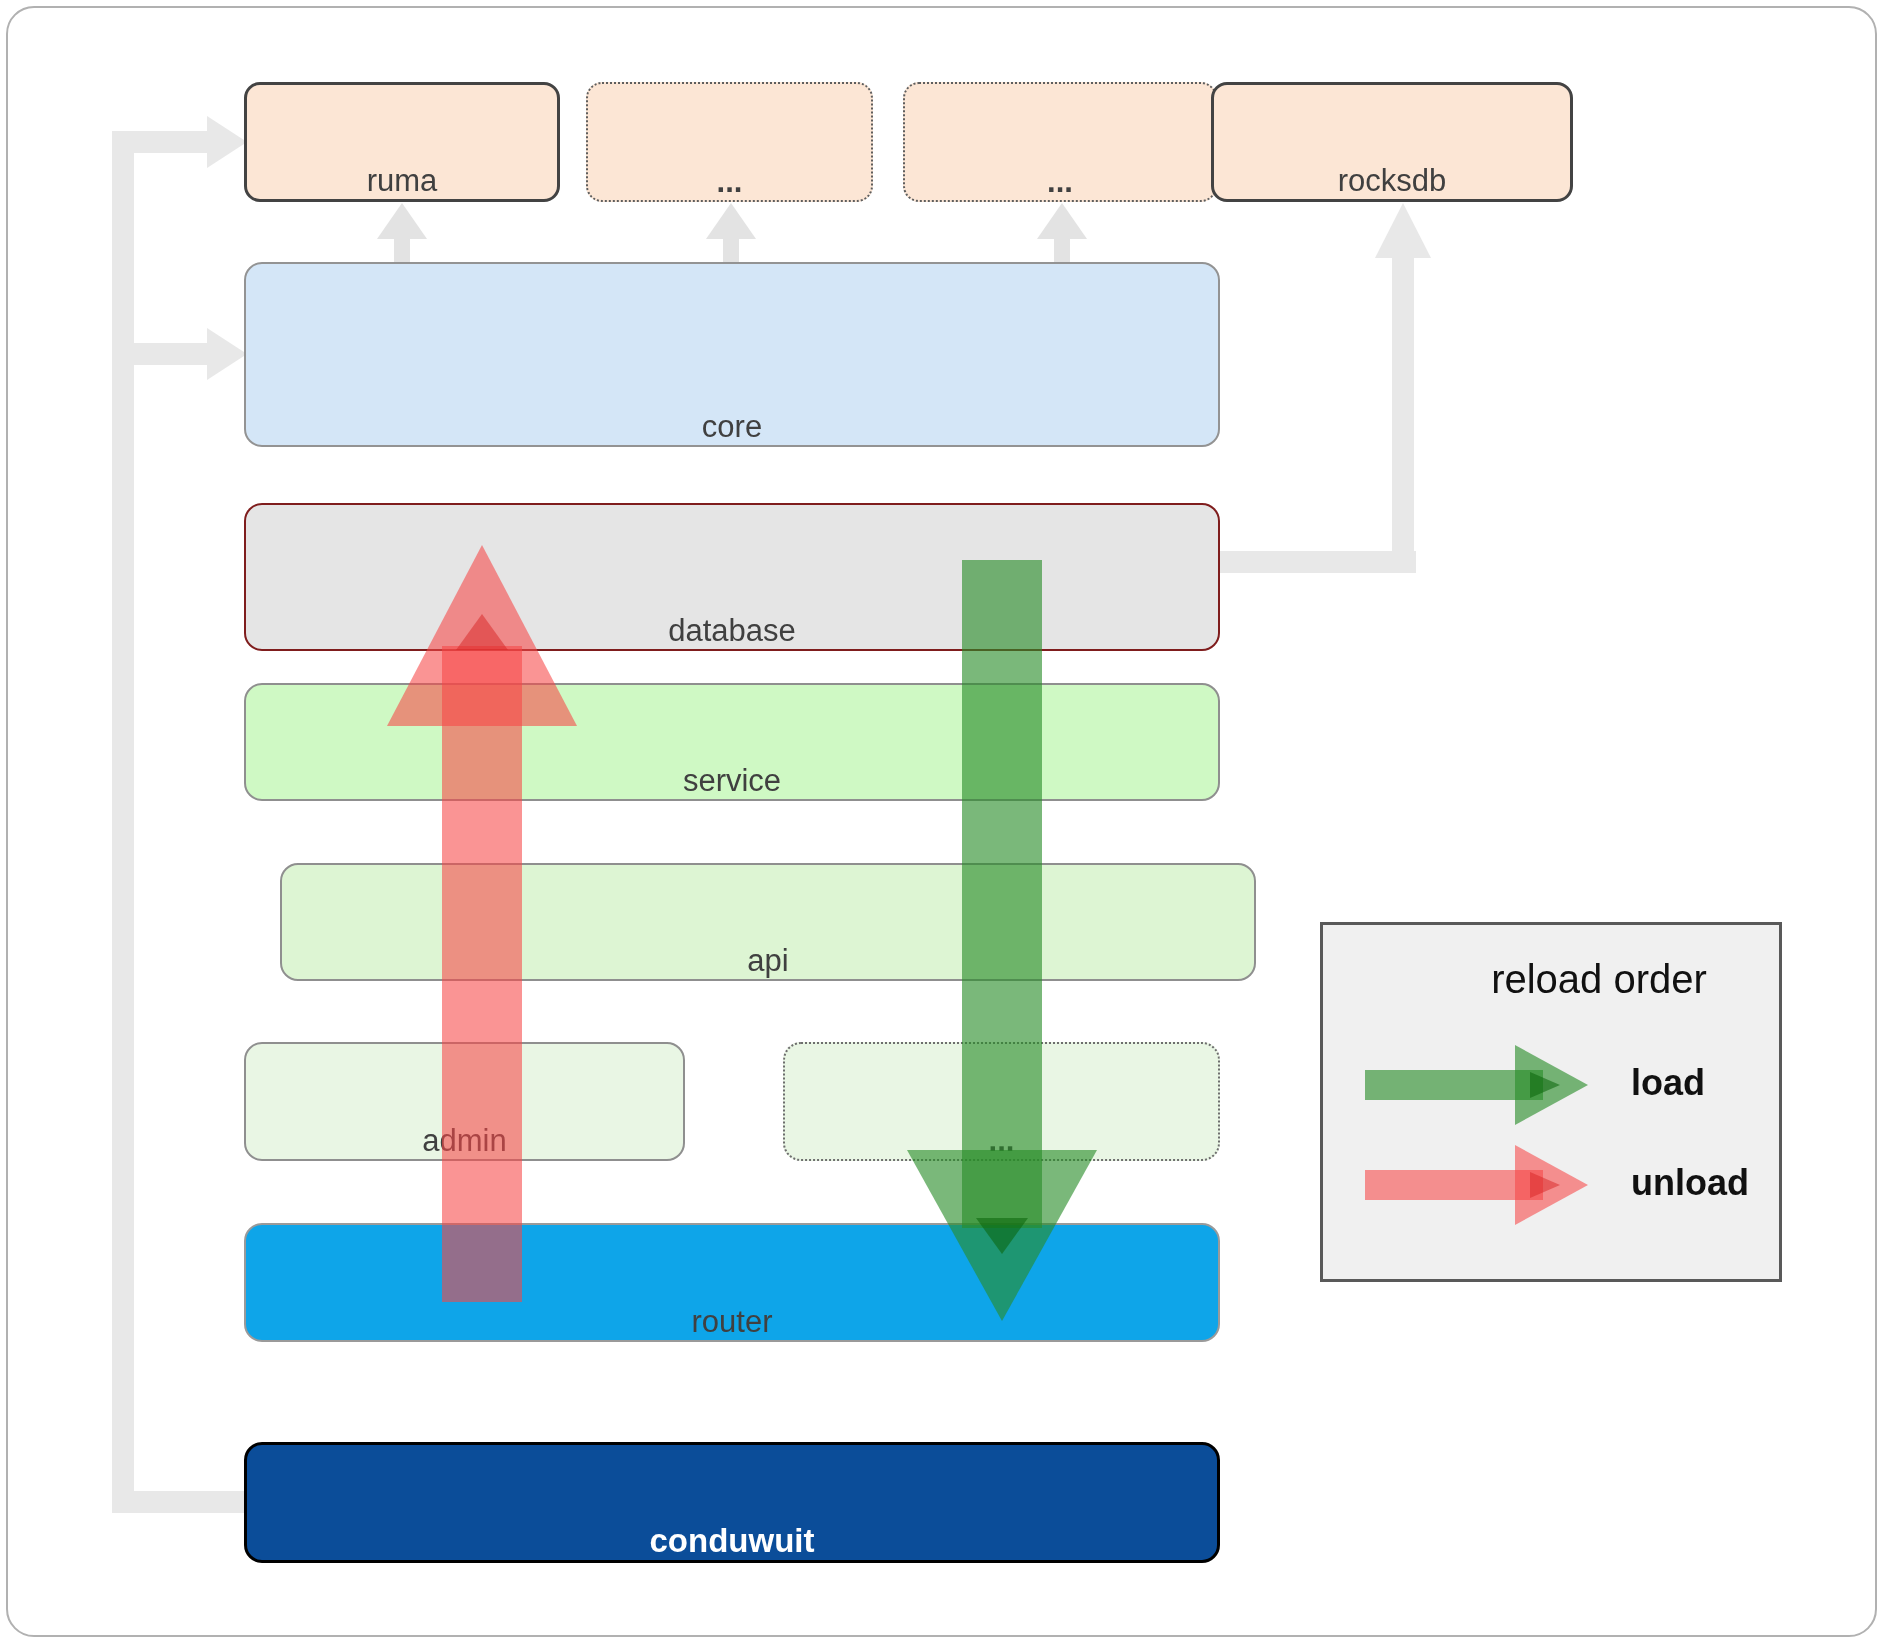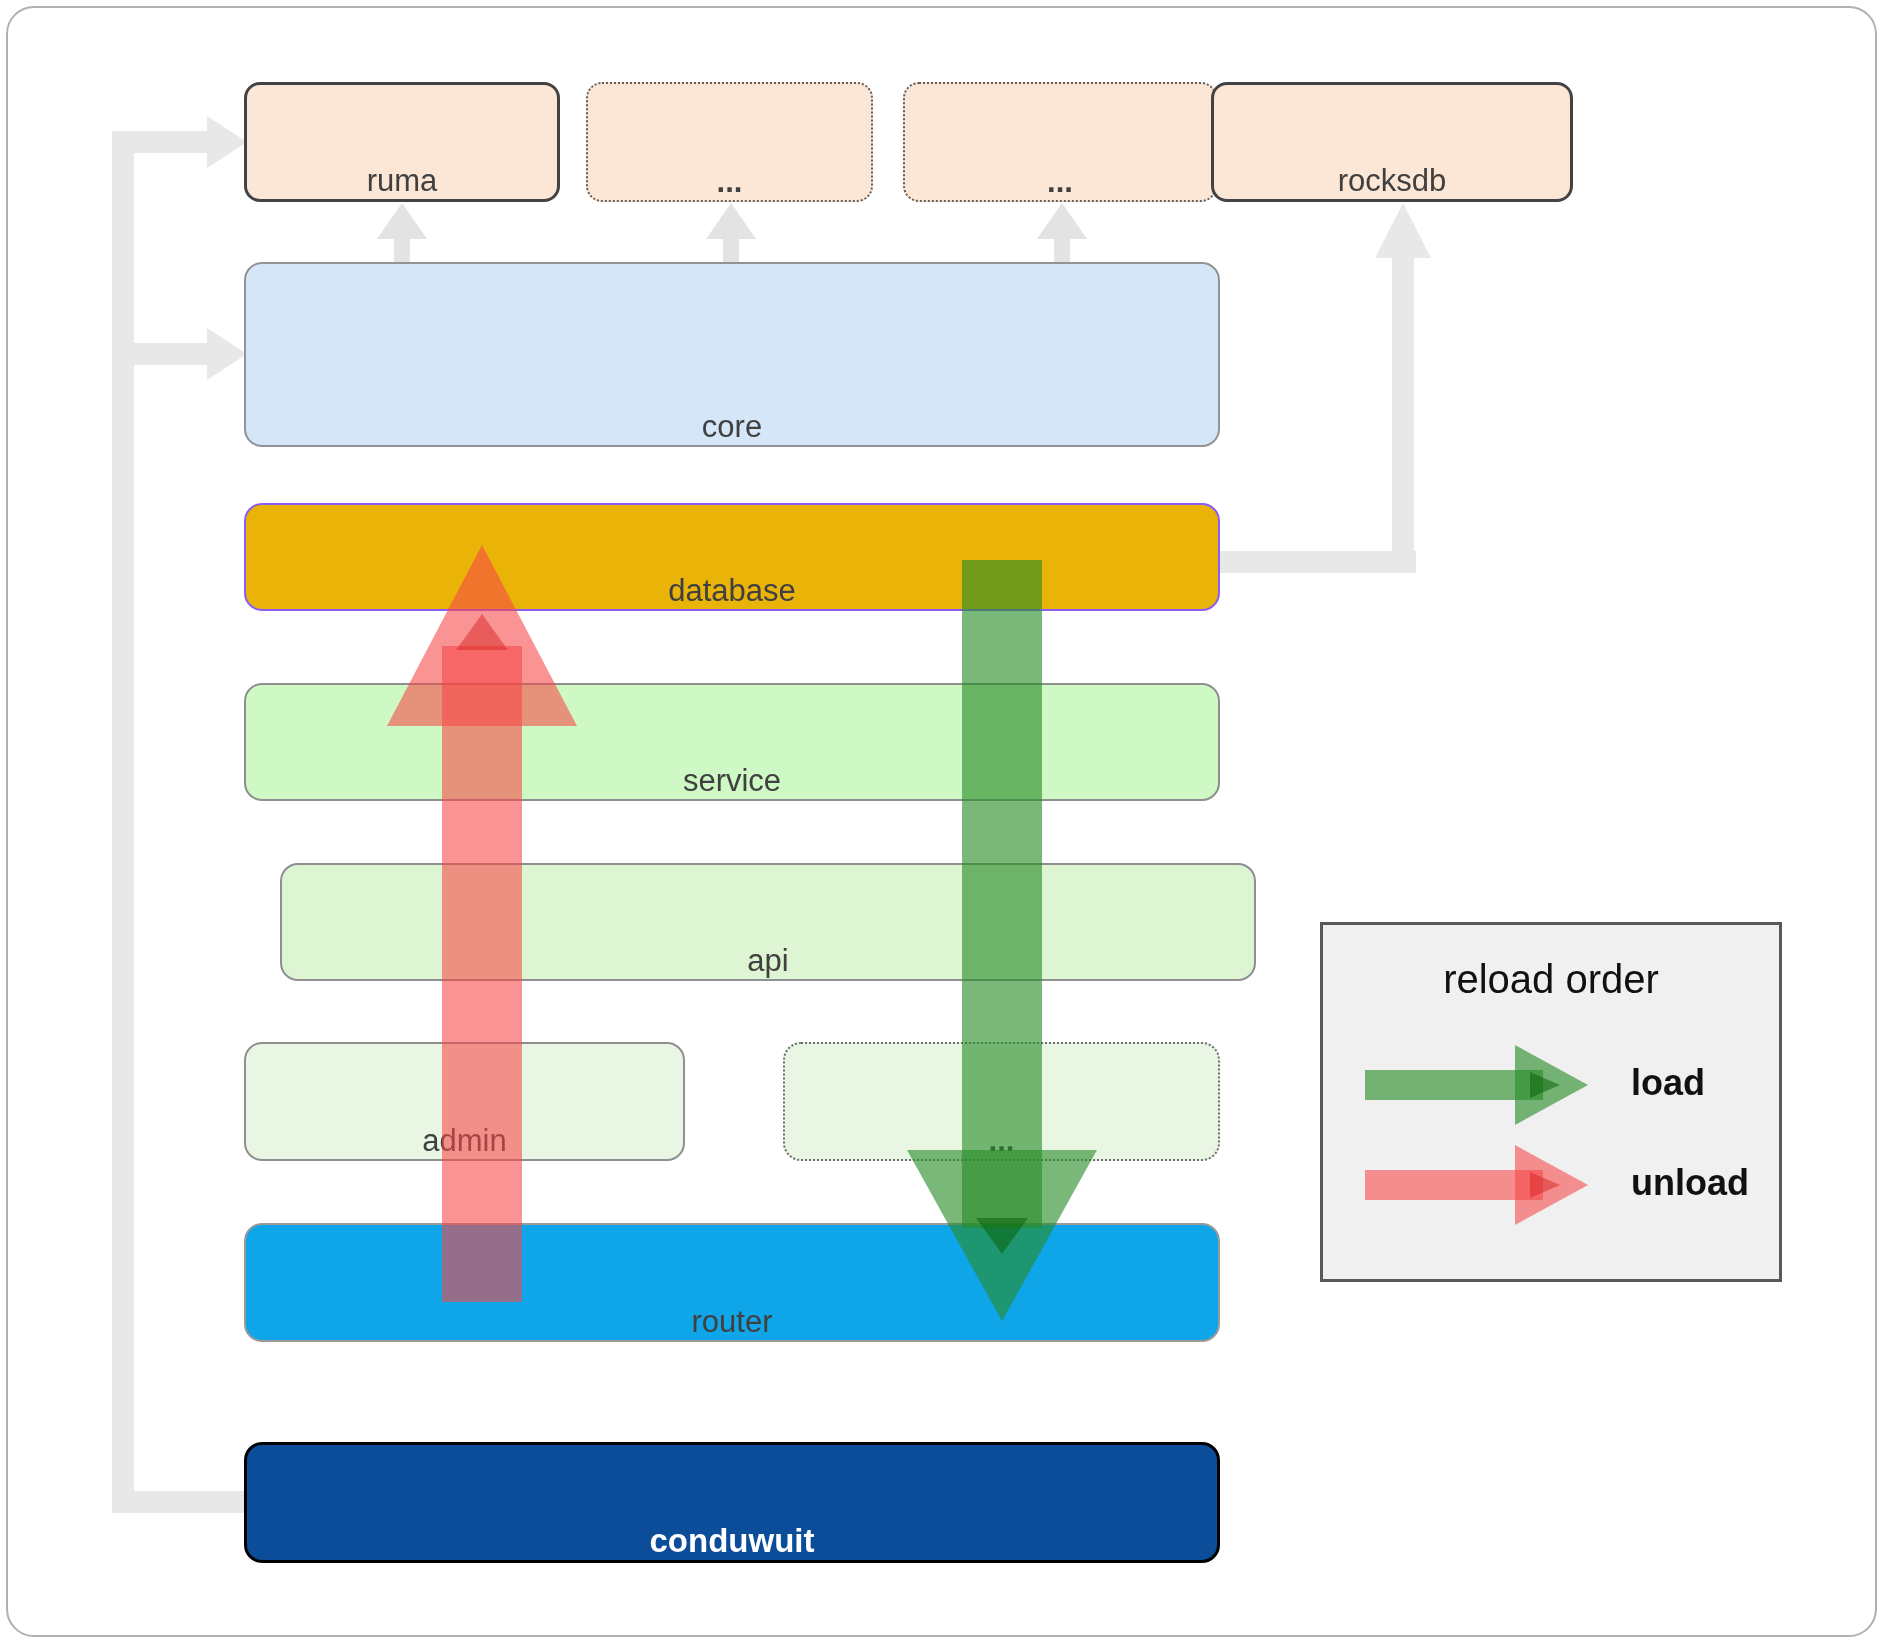--- a/index.html
+++ b/index.html
@@ -4,35 +4,35 @@
 <style>
   html,body{margin:0;padding:0;background:#ffffff;}
   body{width:1883px;height:1643px;position:relative;font-family:"Liberation Sans",sans-serif;overflow:hidden;}
   .page-frame{position:absolute;left:6px;top:6px;right:6px;bottom:6px;border:2px solid #b1b1b1;border-radius:28px;background:#ffffff;}
   svg.layer{position:absolute;left:0;top:0;width:1883px;height:1643px;pointer-events:none;}
   .box{position:absolute;display:flex;align-items:flex-end;justify-content:center;box-sizing:border-box;
        font-size:31px;color:#404040;border-radius:18px;}
   .module{background:#fce6d5;border:3px solid #434343;border-radius:16px;}
   .module.dotted{border:2px dotted #5e5e5e;font-weight:bold;}
   .core{background:#d4e6f7;border:2px solid #939393;left:244px;top:262px;width:976px;height:185px;}
-  .database{background:#eab308;border:2px solid #8b5cf6;left:244px;top:503px;width:976px;height:108px;}
+  .database{background:#e5e5e5;border:2px solid #7f1d1d;left:244px;top:503px;width:976px;height:148px;}
   .service{background:#cff9c4;border:2px solid #8f8f8f;left:244px;top:683px;width:976px;height:118px;}
   .api{background:#ddf5d3;border:2px solid #8f8f8f;left:244px;top:863px;width:976px;height:118px;margin-left:36px;}
   .admin{background:#e9f6e4;border:2px solid #8f8f8f;left:244px;top:1042px;width:441px;height:119px;}
   .admin-ellipsis{background:#e9f6e4;border:2px dotted #6e6e6e;left:783px;top:1042px;width:437px;height:119px;font-weight:bold;}
   .router{background:#0ea5e9;border:2px solid #9a9a9a;left:244px;top:1223px;width:976px;height:119px;}
   .conduwuit{background:#0b4d99;border:3px solid #000000;left:244px;top:1442px;width:976px;height:121px;
              color:#ffffff;font-weight:bold;font-size:33px;}
   .ruma{left:244px;top:82px;width:316px;height:120px;}
   .dots1{left:586px;top:82px;width:287px;height:120px;}
   .dots2{left:903px;top:82px;width:314px;height:120px;}
   .rocksdb{left:1211px;top:82px;width:362px;height:120px;}
   .legend{position:absolute;left:1320px;top:922px;width:462px;height:360px;background:#f0f0f0;
           border:3px solid #595959;box-sizing:border-box;}
-  .legend-title{position:absolute;left:0;top:32px;width:100%;text-align:center;font-size:40px;color:#111111;}
+  .legend-title{position:absolute;left:0;top:32px;width:100%;text-align:center;font-size:40px;color:#111111;padding-left:48px;}
   .legend-label{position:absolute;left:308px;transform:translateY(-50%);font-size:36px;color:#111111;font-weight:bold;}
   .legend-label.load{top:158px;}
   .legend-label.unload{top:258px;}
   .legend svg{position:absolute;left:0;top:0;width:456px;height:354px;pointer-events:none;}
 </style>
 </head>
 <body>
 
 <div class="page-frame"></div>
 

